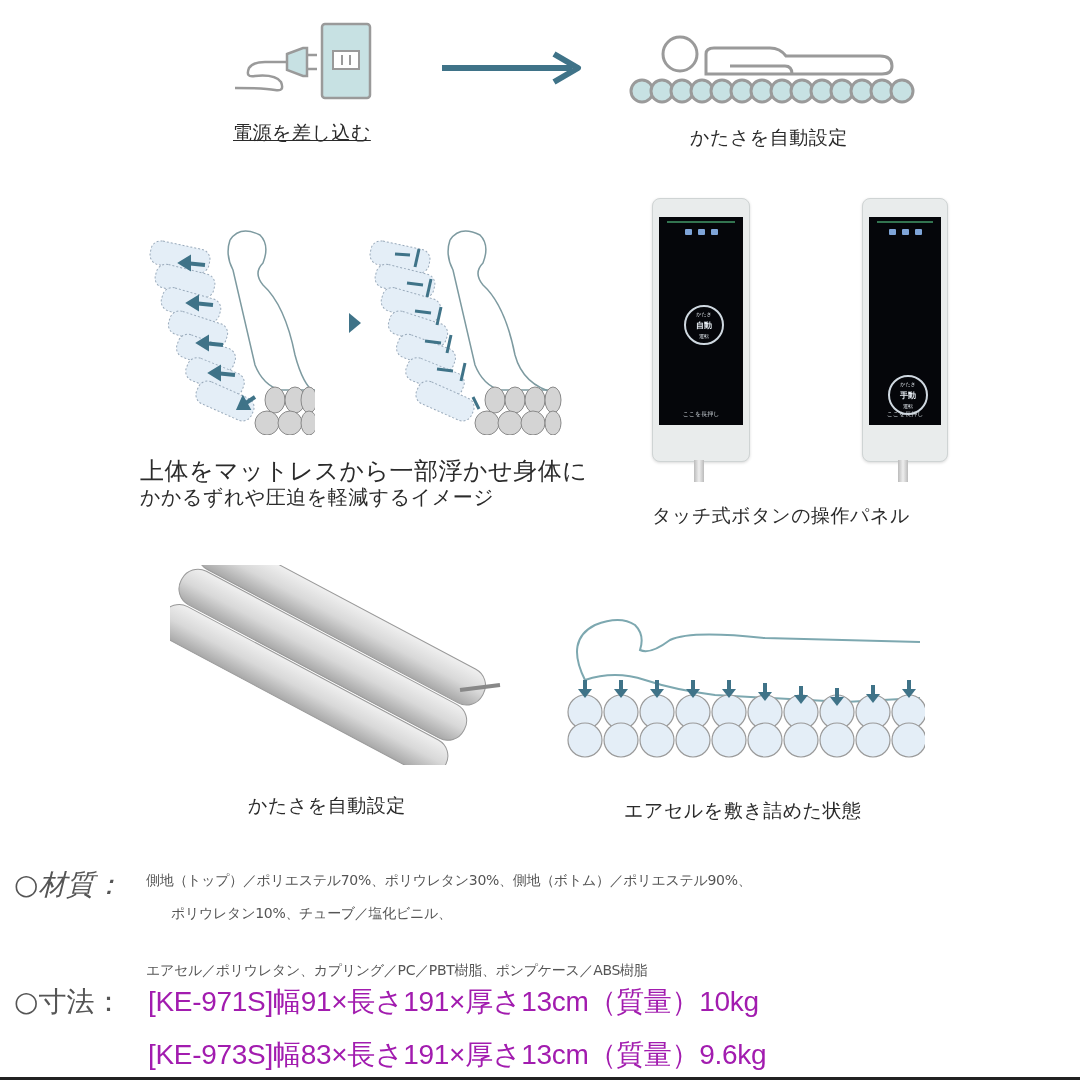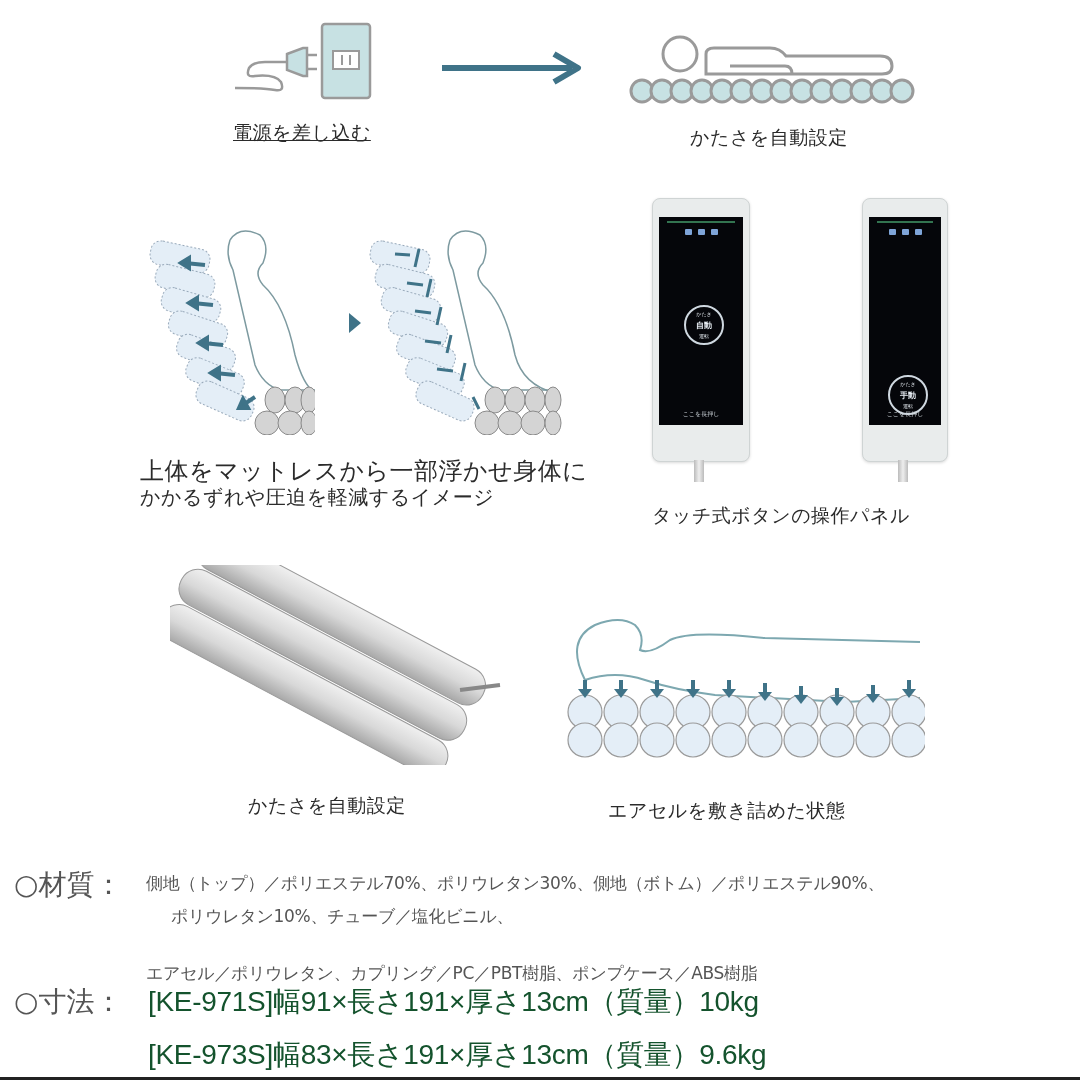--- a/index.html
+++ b/index.html
@@ -1,22 +1,22 @@
 <!DOCTYPE html>
 <html><head>
 <meta charset="utf-8">
 <style>
   html, body { margin:0; padding:0; }
   body { width:1080px; height:1080px; background:#ffffff; position:relative; overflow:hidden;
          font-family:"DejaVu Sans", sans-serif; color:#333; }
   .abs { position:absolute; }
   .caption { position:absolute; font-size:19px; color:#2b2b2b; white-space:nowrap; letter-spacing:0.5px; }
   .spec-label { position:absolute; font-size:28px; color:#555; white-space:nowrap; font-family:"DejaVu Sans", sans-serif; }
-  .spec-text { position:absolute; font-size:17px; color:#555; white-space:nowrap; font-family:"DejaVu Sans", sans-serif; letter-spacing:-0.3px; }
-  .dim-text { position:absolute; font-size:28px; color:#14532d; white-space:nowrap; font-family:"Liberation Sans", sans-serif; letter-spacing:-0.3px; }
+  .spec-text { position:absolute; font-size:14px; color:#555; white-space:nowrap; font-family:"DejaVu Sans", sans-serif; letter-spacing:-0.3px; }
+  .dim-text { position:absolute; font-size:28px; color:#a21caf; white-space:nowrap; font-family:"Liberation Sans", sans-serif; letter-spacing:-0.3px; }
   .panel { position:absolute; background:#e9ecec; border:1px solid #cfd4d4; border-radius:8px; box-shadow:0 1px 3px rgba(0,0,0,0.15); }
   .panel .screen { position:absolute; left:6px; right:6px; top:18px; bottom:36px; background:#05060a; }
   .panel .btn-circle { position:absolute; width:36px; height:36px; border:2px solid #cfd8e0; border-radius:50%;
                        color:#e8eef4; font-size:9px; text-align:center; line-height:11px; display:flex; align-items:center; justify-content:center; flex-direction:column; }
   .panel .footer-text { position:absolute; bottom:6px; left:0; right:0; text-align:center; font-size:6px; color:#cfd6dc; }
   .panel .top-bar { position:absolute; top:4px; left:8px; right:8px; height:2px; background:#5ad08a; opacity:0.55; }
   .panel .icons { position:absolute; top:12px; left:0; right:0; display:flex; justify-content:center; gap:6px; }
   .panel .icons span { width:7px; height:6px; background:#7ea4d8; display:block; border-radius:1px; }
   .cable { position:absolute; width:10px; background:linear-gradient(90deg,#bbb,#eee,#bbb); }
   .bottom-rule { position:absolute; left:0; right:0; bottom:0; height:3px; background:#222; }
@@ -250,23 +250,23 @@
         <polygon points="229,95 243,95 236,104"></polygon>
       <rect x="270" y="88" width="4" height="10"></rect>
         <polygon points="265,97 279,97 272,106"></polygon>
       <rect x="306" y="85" width="4" height="10"></rect>
         <polygon points="301,94 315,94 308,103"></polygon>
       <rect x="342" y="80" width="4" height="10"></rect>
         <polygon points="337,89 351,89 344,98"></polygon>
     </g>
   </svg>
 </div>
-<div class="caption" style="left:608px;top:798px;">エアセルを敷き詰めた状態</div>
-
-<div class="spec-label" style="left:14px;top:866px;">○材質：</div>
+<div class="caption" style="left:624px;top:798px;">エアセルを敷き詰めた状態</div>
+
+<div class="spec-label" style="left:14px;top:866px;font-style:italic;">○材質：</div>
 <div class="spec-text" style="left:146px;top:872px;">側地（トップ）／ポリエステル70%、ポリウレタン30%、側地（ボトム）／ポリエステル90%、</div>
 <div class="spec-text" style="left:146px;top:905px;margin-left:25px;">ポリウレタン10%、チューブ／塩化ビニル、</div>
 <div class="spec-text" style="left:146px;top:938px;margin-top:24px;">エアセル／ポリウレタン、カプリング／PC／PBT樹脂、ポンプケース／ABS樹脂</div>
 
 <div class="spec-label" style="left:14px;top:983px;">○寸法：</div>
 <div class="dim-text" style="left:148px;top:983px;">[KE-971S]幅91×長さ191×厚さ13cm（質量）10kg</div>
 <div class="dim-text" style="left:148px;top:1036px;">[KE-973S]幅83×長さ191×厚さ13cm（質量）9.6kg</div>
 
 <div class="bottom-rule"></div>
 

